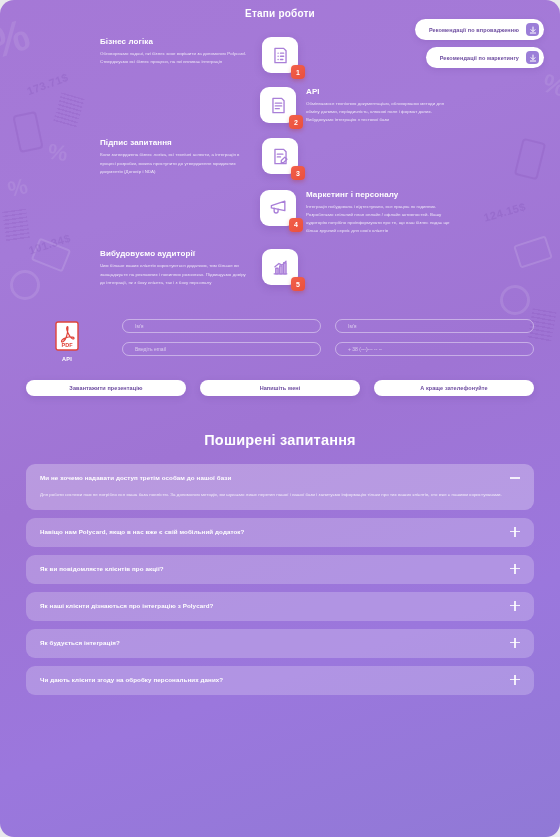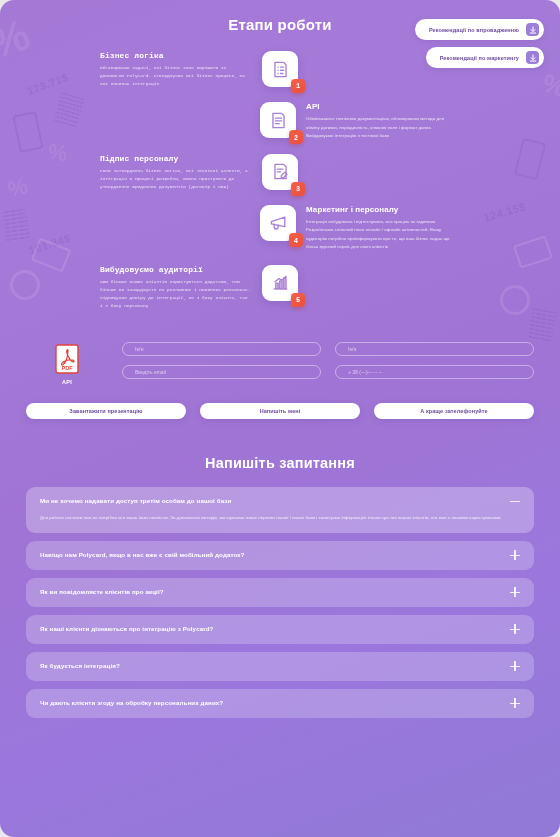--- a/index.html
+++ b/index.html
@@ -56,24 +56,24 @@
     border: 3px solid rgba(255,255,255,0.11);
     border-radius: 50%;
   }
 
   
   .content { position: relative; z-index: 3; }
 
   .section-title {
     text-align: center;
     color: #ffffff;
-    font-size: 15px;
+    font-size: 10px;
     font-weight: 700;
     letter-spacing: 0.2px;
-    padding-top: 16px;
+    padding-top: 8px;
   }
 
   
   .dl-stack {
     position: absolute;
     top: 19px;
     right: 16px;
     display: flex;
     flex-direction: column;
     gap: 7px;
@@ -111,21 +111,21 @@
     padding: 0 12px;
     display: flex;
     flex-direction: column;
     gap: 14px;
   }
   .step {
     display: flex;
     align-items: flex-start;
     gap: 10px;
   }
-  .step.left  { padding-left: 88px; font-family: Liberation Mono, monospace; }
+  .step.left  { padding-left: 88px; }
   .step.right { padding-left: 248px; }
   .step.left .step-text { order: 1; text-align: left; width: 152px; }
   .step.left .step-badge-wrap { order: 2; }
   .step.right .step-badge-wrap { order: 1; }
   .step.right .step-text { order: 2; text-align: left; width: 152px; }
 
   .step-title {
     color: #ffffff;
     font-size: 8px;
     font-weight: 700;
@@ -368,21 +368,21 @@
           <div class="step-num">2</div>
         </div>
         <div class="step-text">
           <div class="step-title">API</div>
           <div class="step-desc">Обмінюємося технічною документацією, обговорюємо методи для обміну даними, періодичність, ключові поля і формат даних. Вибудовуємо інтеграцію з тестової бази</div>
         </div>
       </div>
 
       <div class="step left">
         <div class="step-text">
-          <div class="step-title">Підпис персоналу</div>
+          <div class="step-title">Підпис запитання</div>
           <div class="step-desc">Коли затверджена бізнес логіка, всі технічні аспекти, а інтеграція в процесі розробки, можна приступити до утвердження юридичних документів (Договір і NDA)</div>
         </div>
         <div class="step-badge-wrap">
           <div class="icon-card">
             <svg viewBox="0 0 24 24" fill="none" stroke="#a97fd8" stroke-width="1.7" stroke-linecap="round" stroke-linejoin="round">
               <path d="M5 3h11l3 3v15H5z"></path>
               <path d="M8 9h7M8 12.5h4"></path>
               <path d="M17.5 12.8l2.6 2.6-4.4 4.4H13v-2.7z"></path>
             </svg>
           </div>
@@ -447,21 +447,21 @@
         <input class="field" type="tel" placeholder="+ 38 (---)--- -- --" style="">
       </div>
     </div>
 
     <div class="btn-row">
       <button class="btn">Завантажити презентацію</button>
       <button class="btn">Напишіть мені</button>
       <button class="btn">А краще зателефонуйте</button>
     </div>
 
-    <div class="faq-title">Напишіть запитання</div>
+    <div class="faq-title">Поширені запитання</div>
 
     <div class="faq-list">
 
       <div class="faq-item open">
         <div class="faq-head">
           <div class="faq-q">Ми не хочемо надавати доступ третім особам до нашої бази</div>
           <div class="faq-toggle"></div>
         </div>
         <div class="faq-a">Для роботи системи нам не потрібно вся ваша база повністю. За допомогою методів, ми шукаємо лише перетин нашої і вашої бази і запитуємо інформацію тільки про тих ваших клієнтів, хто вже є нашими користувачами.</div>
       </div>

